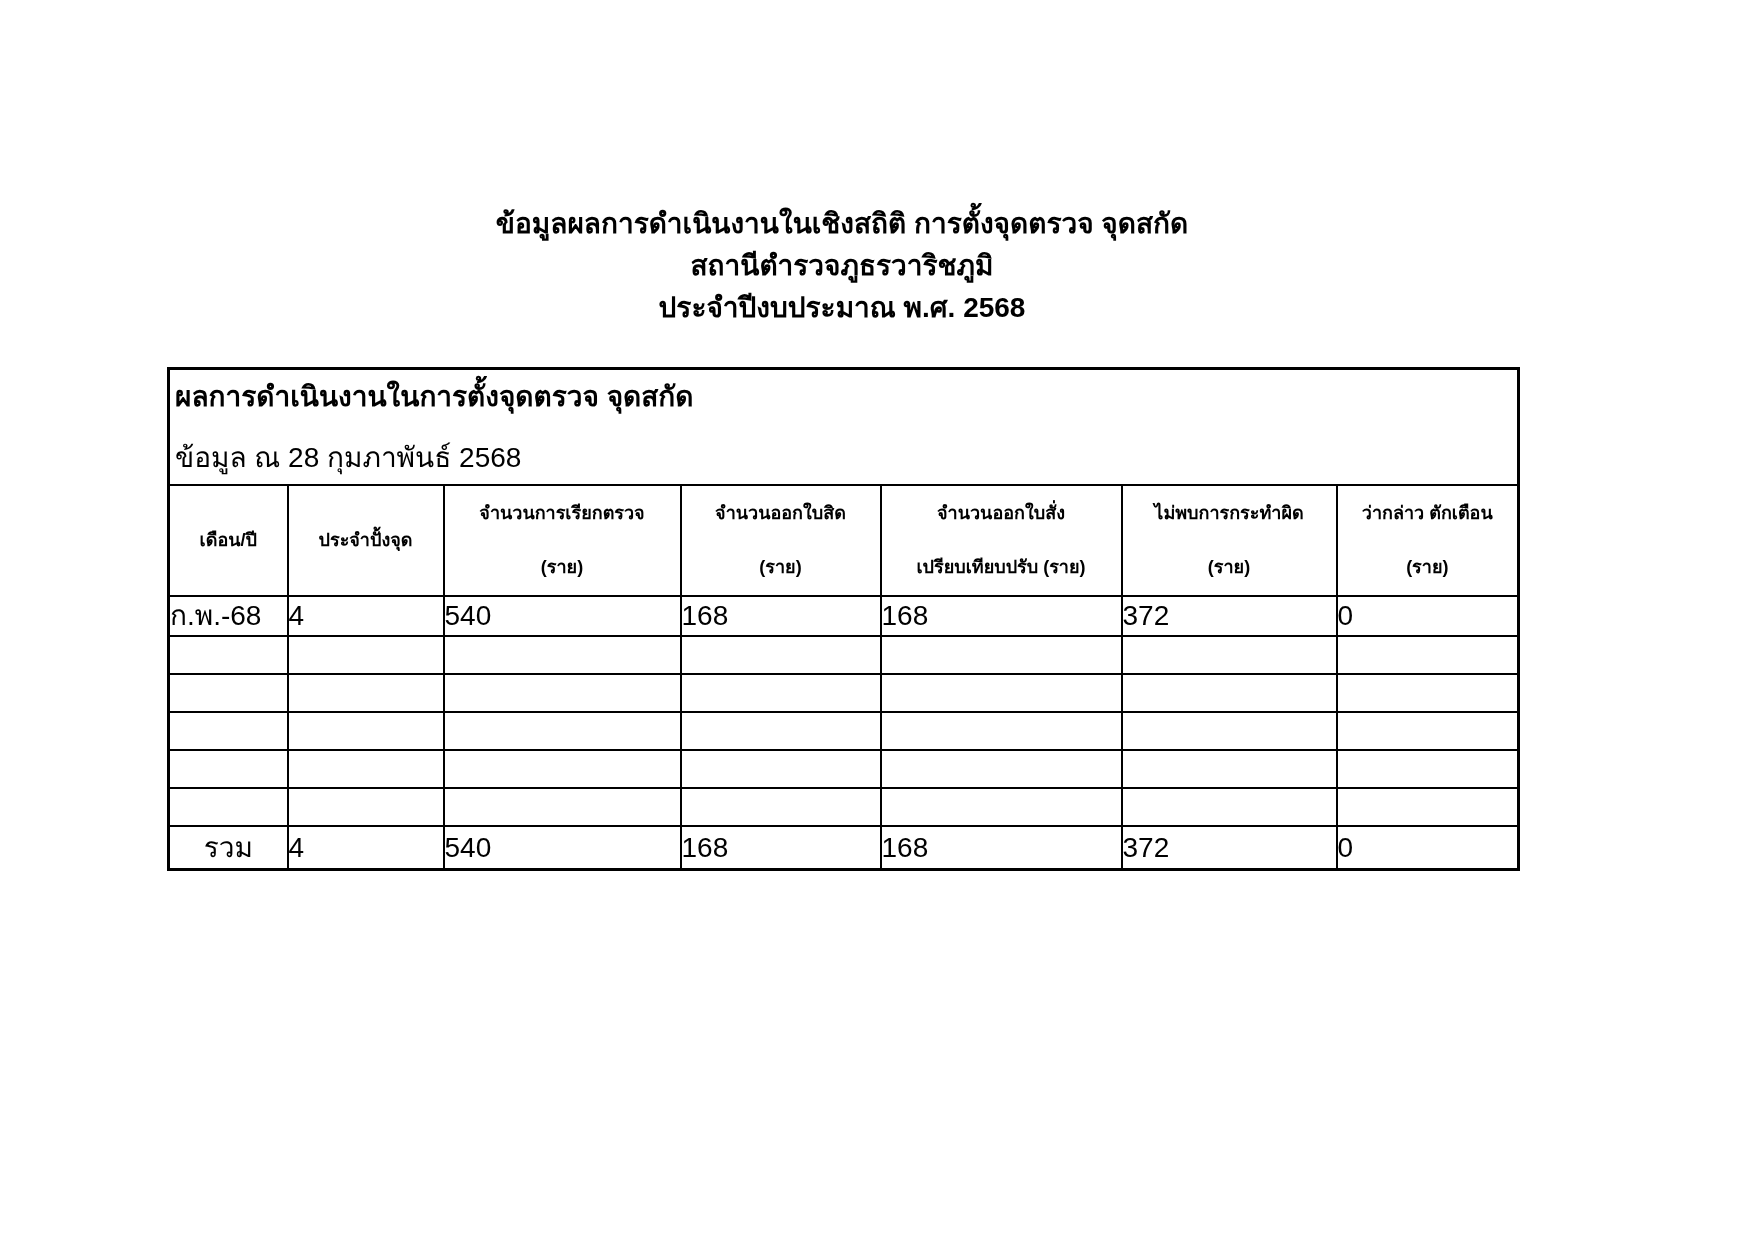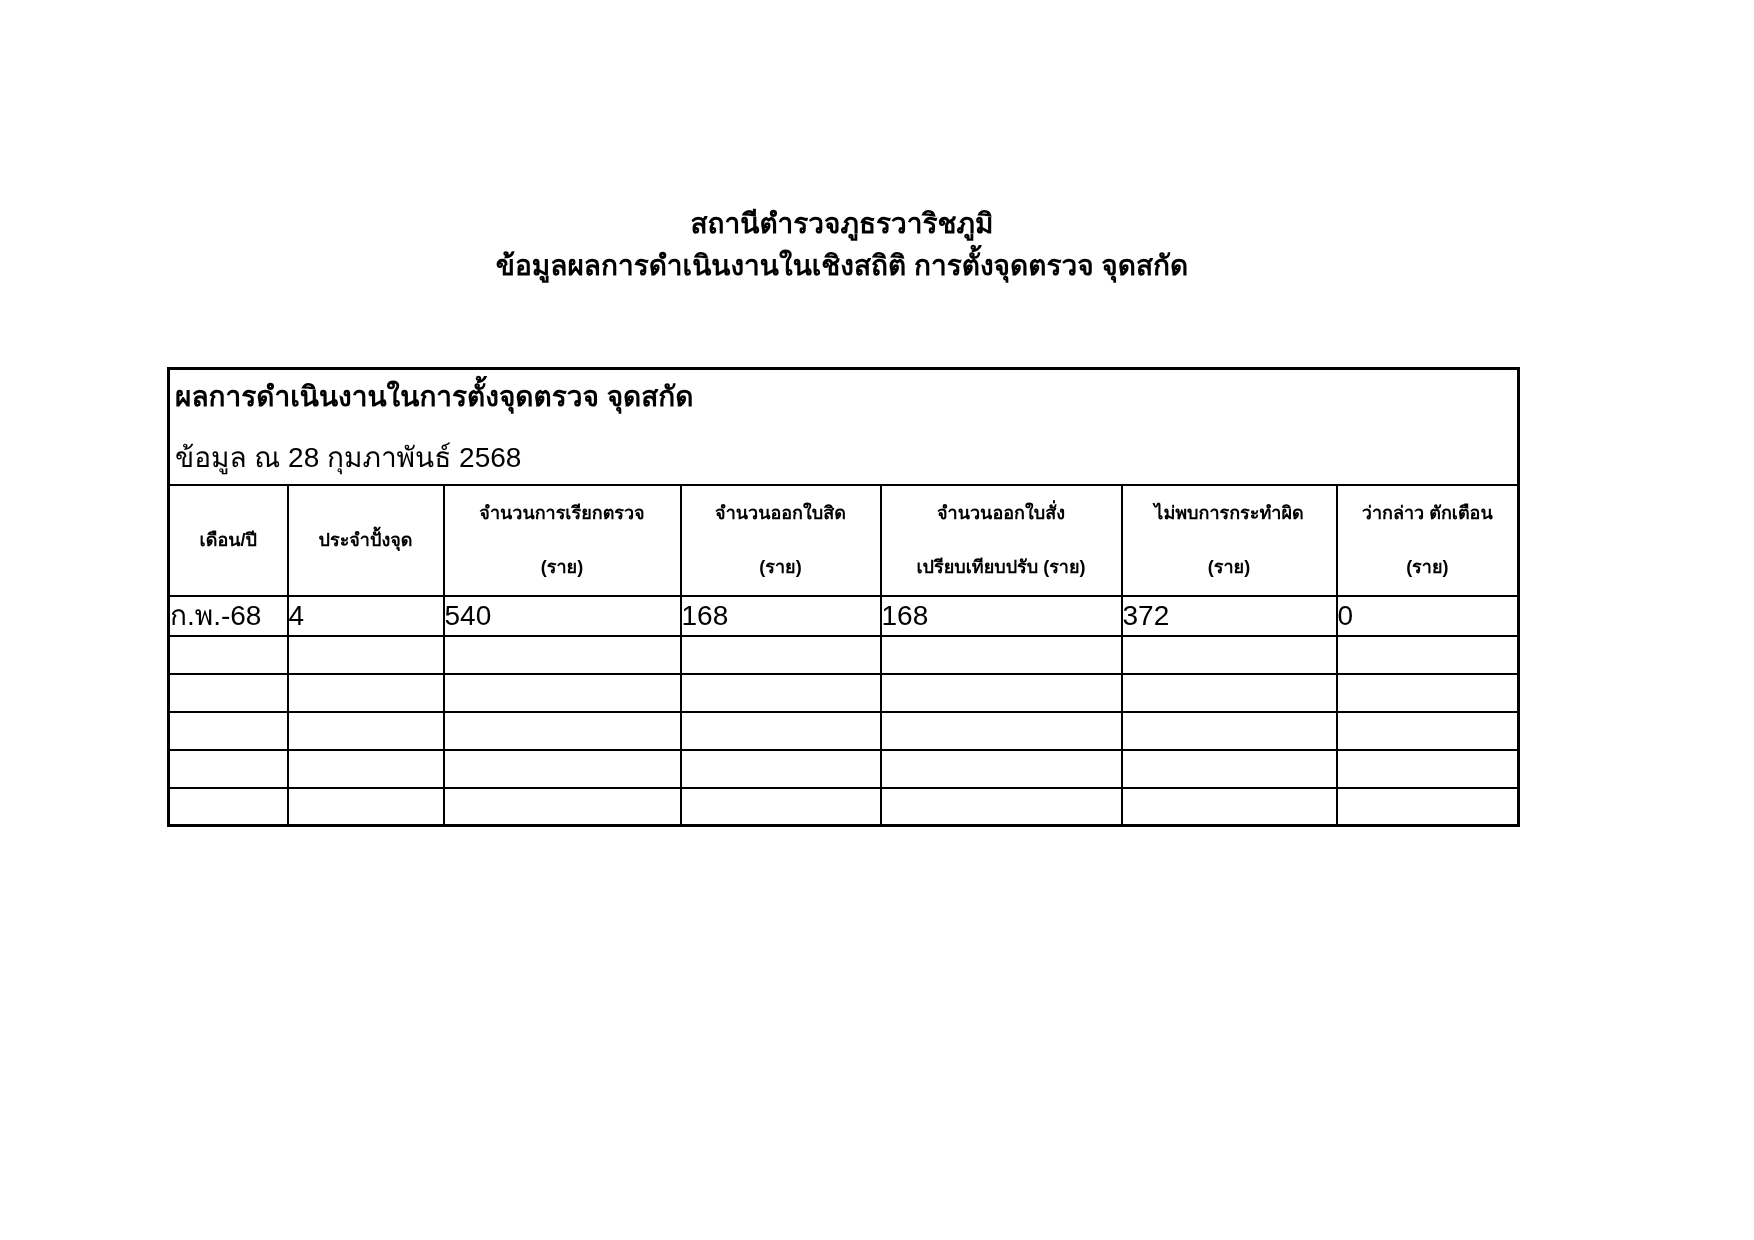--- a/index.html
+++ b/index.html
@@ -43,22 +43,23 @@
     text-align:left; padding-right:3px;
     vertical-align:middle; line-height:38px;
   }
   .total-row td { height:41px; line-height:41px; }
   .total-row td.centered { text-align:center; padding-right:0; }
 </style>
 </head>
 <body>
 
 <div class="titles">
+  <div class="t">ข้อมูลผลการดำเนินงานในเชิงสถิติ การตั้งจุดตรวจ จุดสกัด</div>
   <div class="t">สถานีตำรวจภูธรวาริชภูมิ</div>
-  <div class="t">ข้อมูลผลการดำเนินงานในเชิงสถิติ การตั้งจุดตรวจ จุดสกัด</div>
+  <div class="t">ประจำปีงบประมาณ พ.ศ. 2568</div>
 </div>
 
 <table class="report-table">
   <colgroup>
     <col style="width:119px">
       <col style="width:156px">
       <col style="width:237px">
     <col style="width:200px">
       <col style="width:241px">
       <col style="width:215px">
@@ -146,14 +147,23 @@
     </tr>
     <tr class="empty-row">
       <td></td>
         <td></td>
         <td></td>
         <td></td>
         <td></td>
         <td></td>
         <td></td>
     </tr>
+    <tr class="total-row">
+      <td class="centered">รวม</td>
+      <td>4</td>
+      <td>540</td>
+      <td>168</td>
+      <td>168</td>
+      <td>372</td>
+      <td>0</td>
+    </tr>
   </tbody>
 </table>
 
 </body></html>

